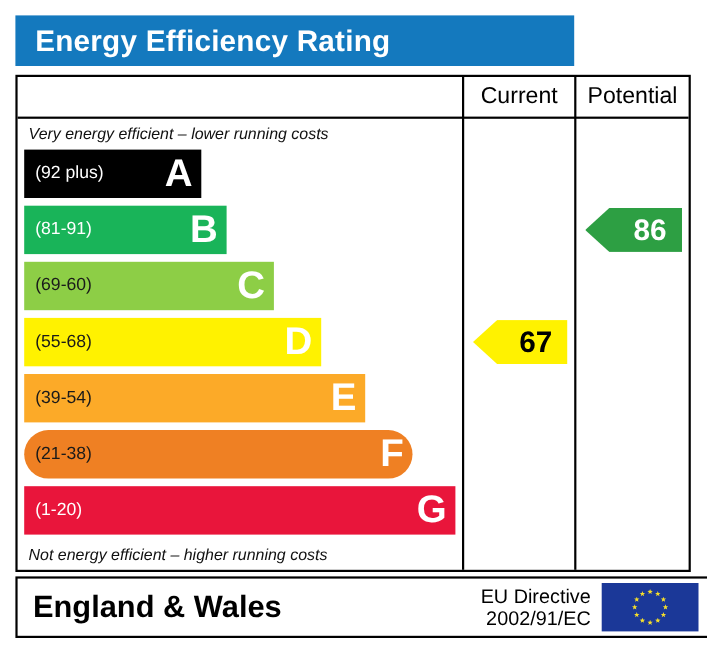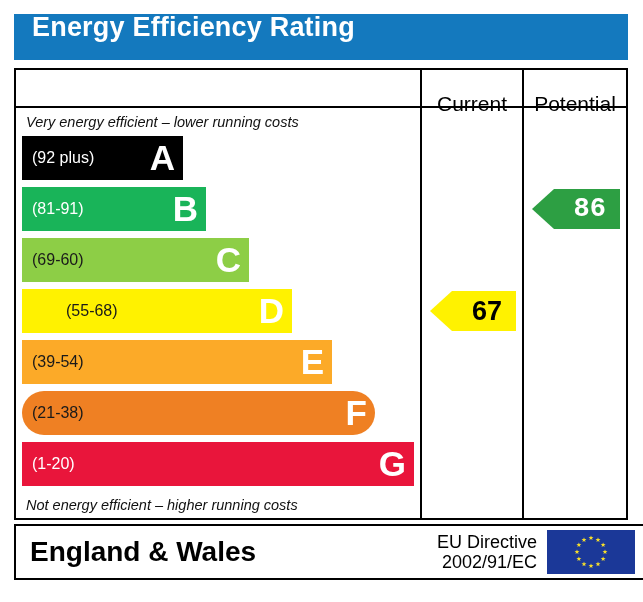--- a/index.html
+++ b/index.html
@@ -19,25 +19,25 @@
     width: 643px;
     height: 602px;
     box-sizing: border-box;
   }
 
   
   .title-bar {
     position: absolute;
     left: 14px;
     top: 14px;
-    width: 614px;
+    width: 508px;
     height: 46px;
     background: #1479BE;
     display: flex;
-    align-items: flex-start;
+    align-items: center;
   }
   .title-text {
     color: #ffffff;
     font-size: 27px;
     font-weight: bold;
     letter-spacing: 0.2px;
     padding-left: 18px;
     line-height: 1;
   }
 
@@ -68,21 +68,21 @@
     position: absolute;
     left: 0;
     top: 0;
     width: 100%;
     height: 38px;
     border-bottom: 2px solid #000000;
     box-sizing: border-box;
   }
   .head-cell {
     position: absolute;
-    top: 16px;
+    top: 0;
     height: 36px;
     display: flex;
     align-items: center;
     justify-content: center;
     font-size: 21px;
     color: #000000;
   }
   .head-cell.current   { left: 406px; width: 100px; }
   .head-cell.potential { left: 508px; width: 102px; }
 
@@ -224,21 +224,21 @@
             <span class="letter">A</span>
           </div>
           <div class="band light" style="top: 79px; width: 184px; background: rgb(25, 180, 89);">
             <span class="range">(81-91)</span>
             <span class="letter">B</span>
           </div>
           <div class="band dark" style="top: 130px; width: 227px; background: rgb(141, 206, 70);">
             <span class="range">(69-60)</span>
             <span class="letter">C</span>
           </div>
-          <div class="band dark" style="top: 181px; width: 270px; background: rgb(255, 242, 0); padding-left: 34px;">
+          <div class="band dark" style="top: 181px; width: 270px; background: rgb(255, 242, 0);">
             <span class="range">(55-68)</span>
             <span class="letter">D</span>
           </div>
           <div class="band dark" style="top: 232px; width: 310px; background: rgb(252, 170, 40);">
             <span class="range">(39-54)</span>
             <span class="letter">E</span>
           </div>
           <div class="band dark" style="top: 283px; width: 353px; background: rgb(239, 128, 35); border-radius: 22px;">
             <span class="range">(21-38)</span>
             <span class="letter">F</span>
@@ -248,21 +248,21 @@
             <span class="letter">G</span>
           </div>
         </div>
     </div>
 
     <div id="ratings-host">
         <div class="rating current" style="top: 221px; background: rgb(255, 242, 0); text-align: right;">
           <span class="val" style="color: rgb(0, 0, 0);">67</span>
         </div>
         <div class="rating potential" style="top: 119px; background: rgb(45, 159, 67);">
-          <span class="val" style="color: rgb(255, 255, 255); font-family: Liberation Mono, monospace;">86</span>
+          <span class="val" style="color: rgb(255, 255, 255);">86</span>
         </div>
       </div>
   </div>
 
   <div class="footer">
     <div class="footer-region">England &amp; Wales</div>
     <div class="footer-directive">
       <div>EU Directive</div>
       <div>2002/91/EC</div>
     </div>

